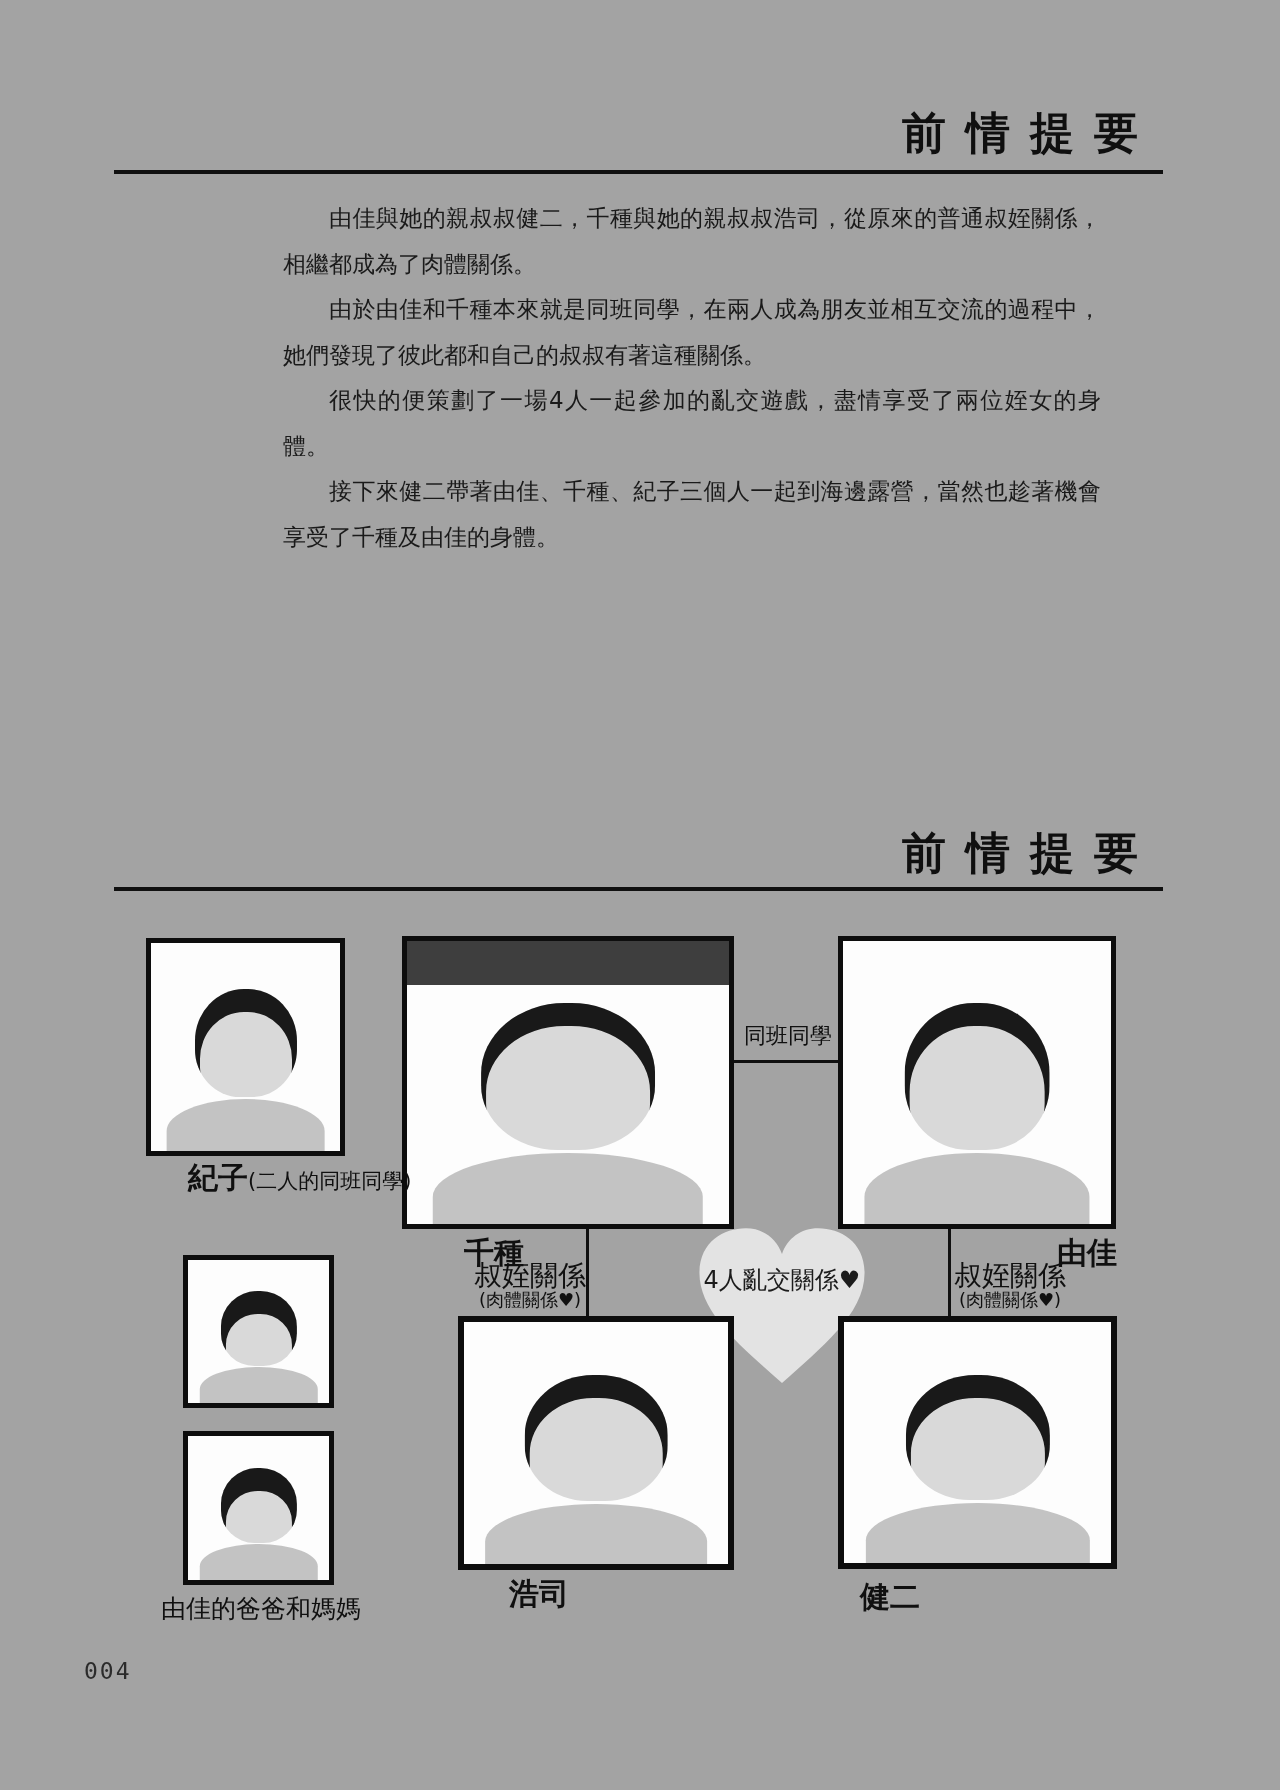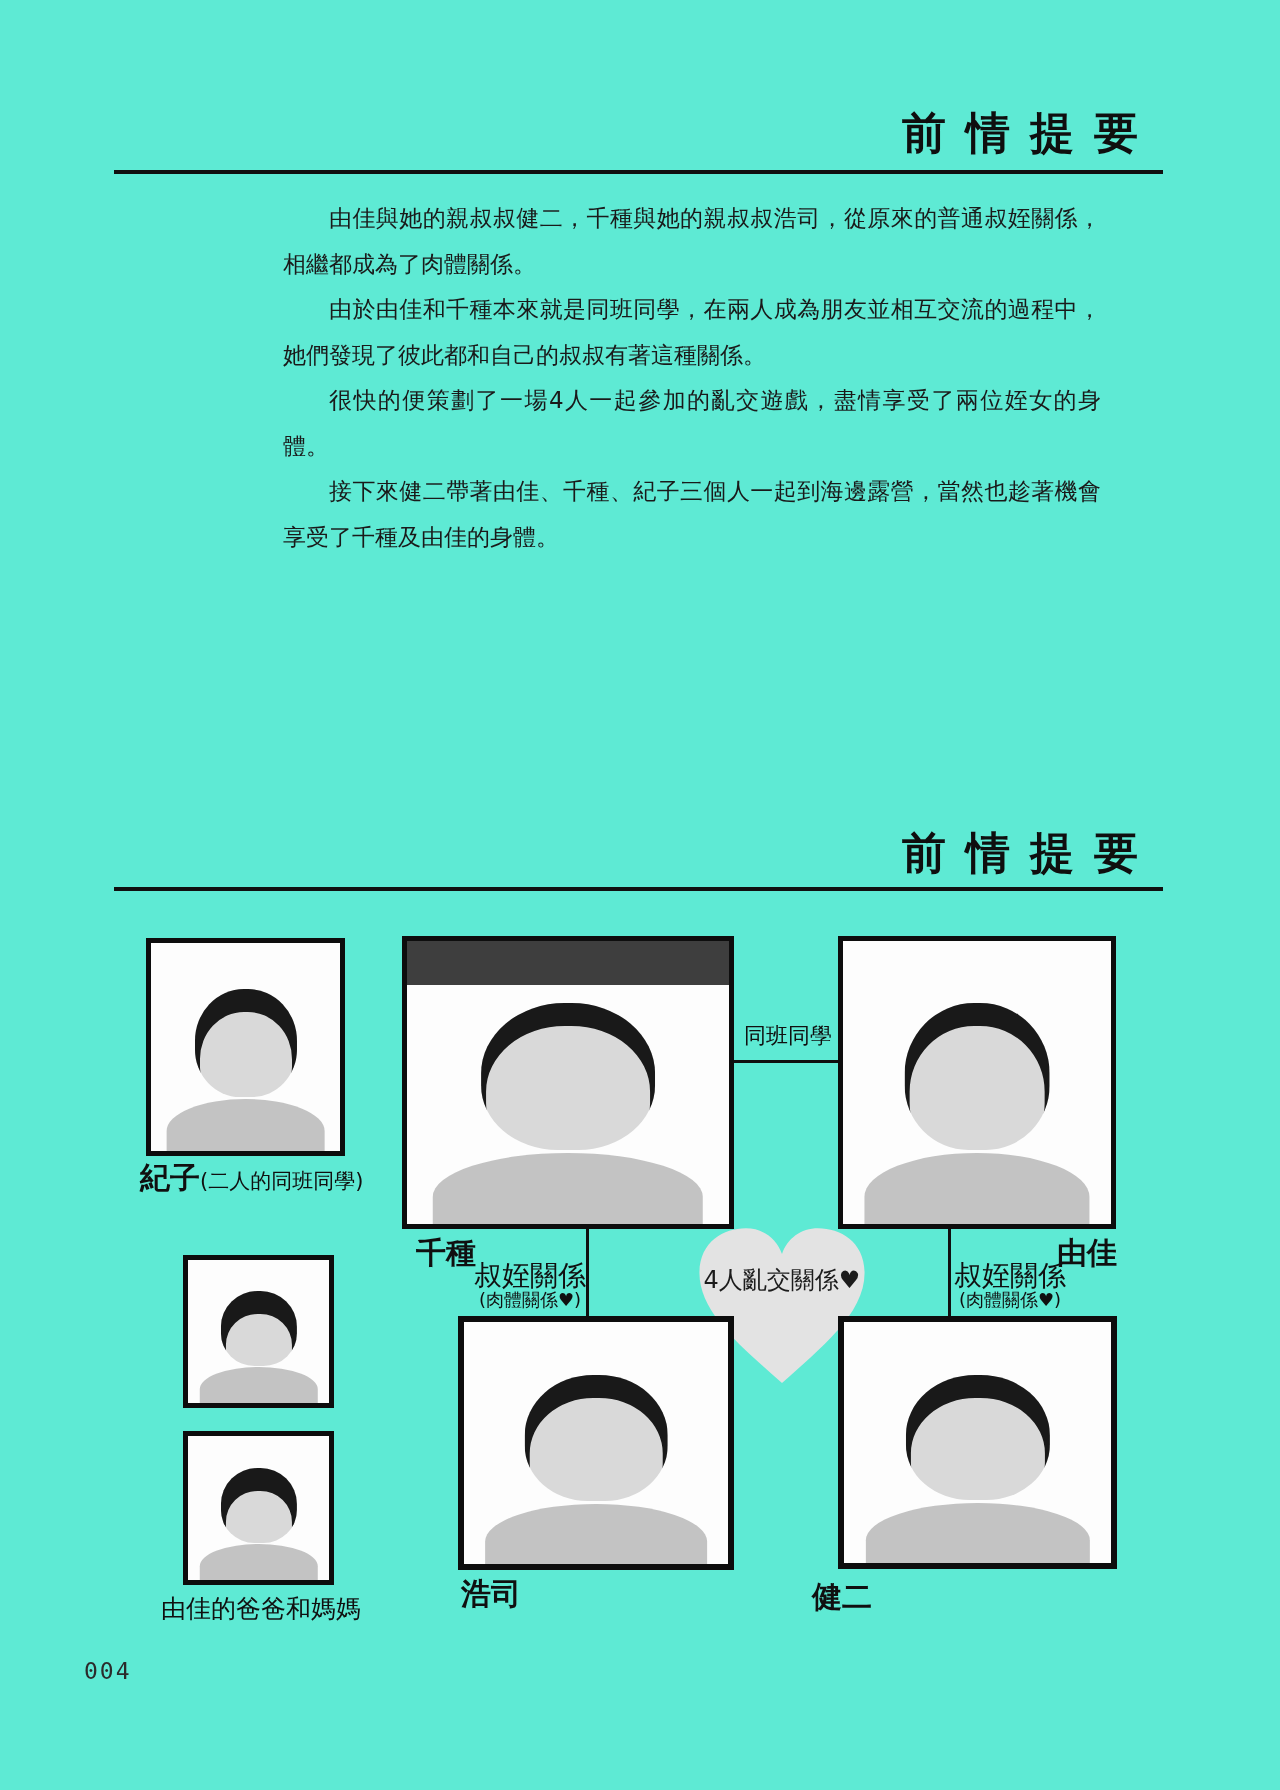--- a/index.html
+++ b/index.html
@@ -1,16 +1,16 @@
 <!DOCTYPE html>
 <html lang="zh-Hant"><head>
 <meta charset="utf-8">
 <style>
   html,body{margin:0;padding:0;background:#fff;}
-  .page{position:relative;width:1280px;height:1790px;background:#5eead4;overflow:hidden;
+  .page{position:relative;width:1280px;height:1790px;background:#a3a3a3;overflow:hidden;
         font-family:"DejaVu Sans",sans-serif;color:#161616;}
 
   
   .sec-title{position:absolute;margin:0;font-size:44px;font-weight:bold;letter-spacing:20px;
              color:#0f0f0f;white-space:nowrap;}
   #title1{top:104px;right:122px;}
   #title2{top:824px;right:122px;}
   .rule{position:absolute;left:114px;width:1049px;height:4px;background:#101010;}
   #rule1{top:170px;}
   #rule2{top:887px;}
@@ -34,21 +34,21 @@
   #box-noriko{left:146px;top:938px;width:199px;height:218px;}
   #box-chigusa{left:402px;top:936px;width:332px;height:293px;}
   #box-yuka{left:838px;top:936px;width:278px;height:293px;}
   #box-koji{left:458px;top:1316px;width:276px;height:254px;}
   #box-kenji{left:838px;top:1316px;width:279px;height:253px;}
   #box-father{left:183px;top:1255px;width:151px;height:153px;}
   #box-mother{left:183px;top:1431px;width:151px;height:154px;}
 
   
   .namelabel{position:absolute;white-space:nowrap;z-index:3;}
-  .nm{font-size:30px;font-weight:bold;color:#101010;}
+  .nm{font-size:30px;font-weight:bold;color:#101010;margin-left:48px;}
   .nt{font-size:21px;font-weight:normal;color:#101010;}
   #lbl-noriko{left:140px;top:1158px;}
   #lbl-chigusa{left:416px;top:1233px;}
   #lbl-yuka{right:163px;top:1233px;}
   #lbl-koji{left:461px;top:1574px;}
   #lbl-kenji{left:812px;top:1577px;}
   #lbl-parents{left:160px;top:1592px;width:202px;text-align:center;font-size:25px;color:#101010;z-index:3;position:absolute;}
 
   
   .cline{position:absolute;background:#101010;z-index:1;}

